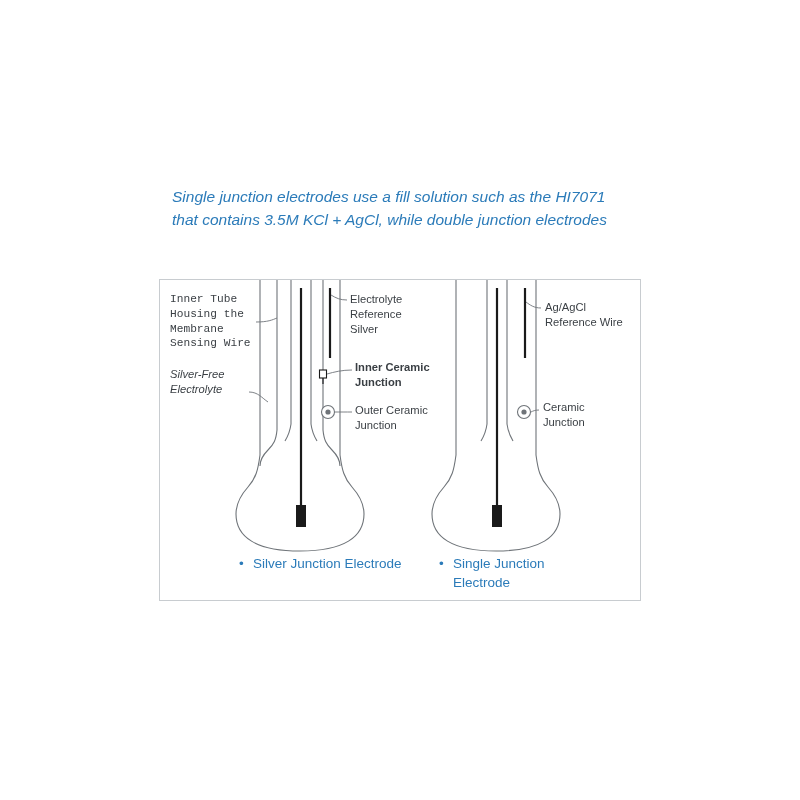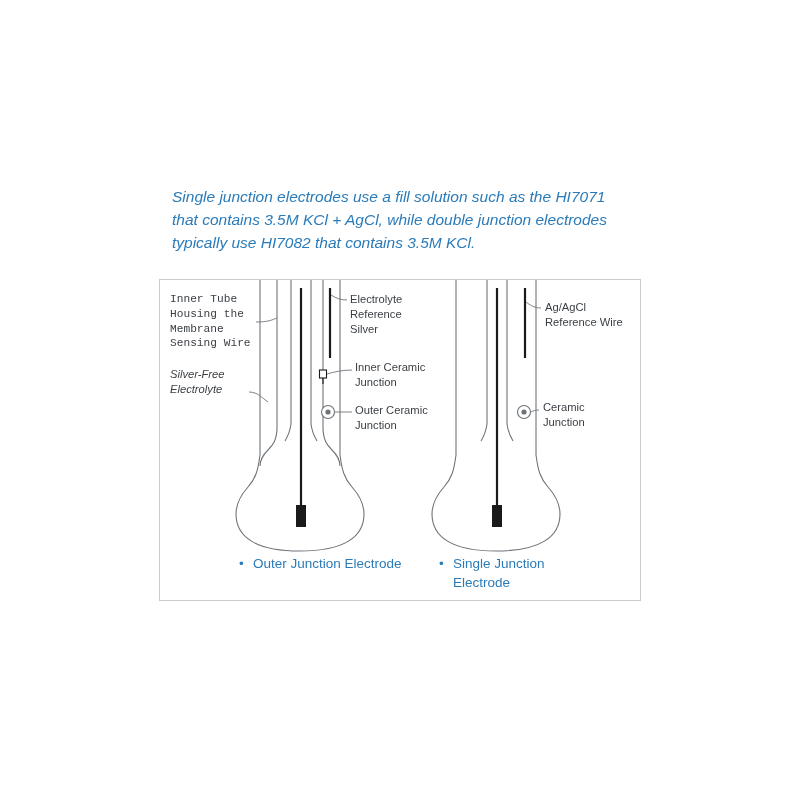--- a/index.html
+++ b/index.html
@@ -68,34 +68,33 @@
     font-size: 11.2px;
     color: #3a3f44;
     line-height: 1.32;
     font-family: "Liberation Sans", sans-serif;
   }
   .callout span { display: block; white-space: nowrap; }
 
   .c-inner-tube   { left: 170px; top: 292px; font-family: Liberation Mono, monospace; }
   .c-silver-free  { left: 170px; top: 367px; font-style: italic; }
   .c-electrolyte  { left: 350px; top: 292px; }
-  .c-inner-ceramic{ left: 355px; top: 360px; }
+  .c-inner-ceramic{ left: 355px; top: 360px; font-weight: bold; }
   .c-outer-ceramic{ left: 355px; top: 403px; }
   .c-agagcl       { left: 545px; top: 300px; }
   .c-ceramic      { left: 543px; top: 400px; }
 </style>
 </head>
 <body>
 
 <div id="page">
 
   <div class="intro">
     <span>Single junction electrodes use a fill solution such as the HI7071</span>
     <span>that contains 3.5M KCl + AgCl, while double junction electrodes</span>
-    <span>typically use HI7082 that contains 3.5M KCl.</span>
   </div>
 
   <div class="figure-box"></div>
 
   <svg class="figure-svg" width="800" height="800" viewBox="0 0 800 800" aria-hidden="true">
 
     <g fill="none" stroke="#6f7479" stroke-width="1.1">
 
       <path d="M260,280 L260,455"></path>
       <path d="M340,280 L340,455"></path>
@@ -220,21 +219,21 @@
     <span>Reference Wire</span>
   </div>
 
   <div class="callout c-ceramic">
     <span>Ceramic</span>
     <span>Junction</span>
   </div>
 
   <div class="caption caption-double">
     <span class="bullet">•</span>
-    <span>Outer Junction</span>
+    <span>Silver Junction</span>
     <span>Electrode</span>
   </div>
 
   <div class="caption caption-single">
     <span class="bullet">•</span>
     <span>Single Junction</span>
     <span>Electrode</span>
   </div>
 
 </div>

